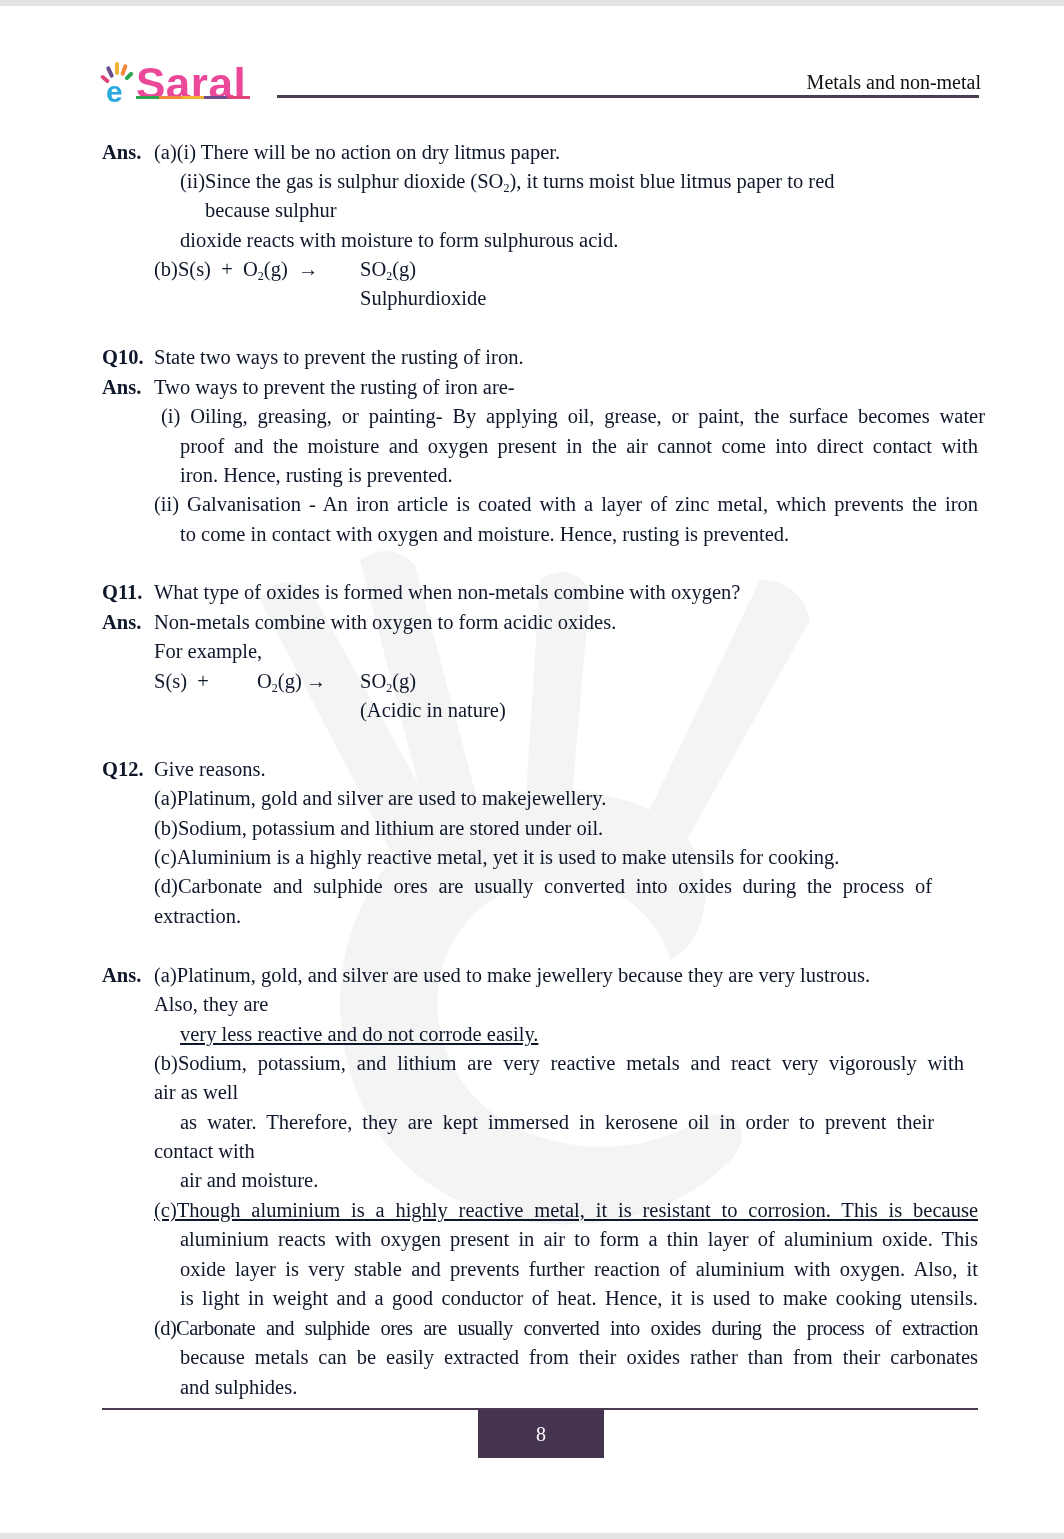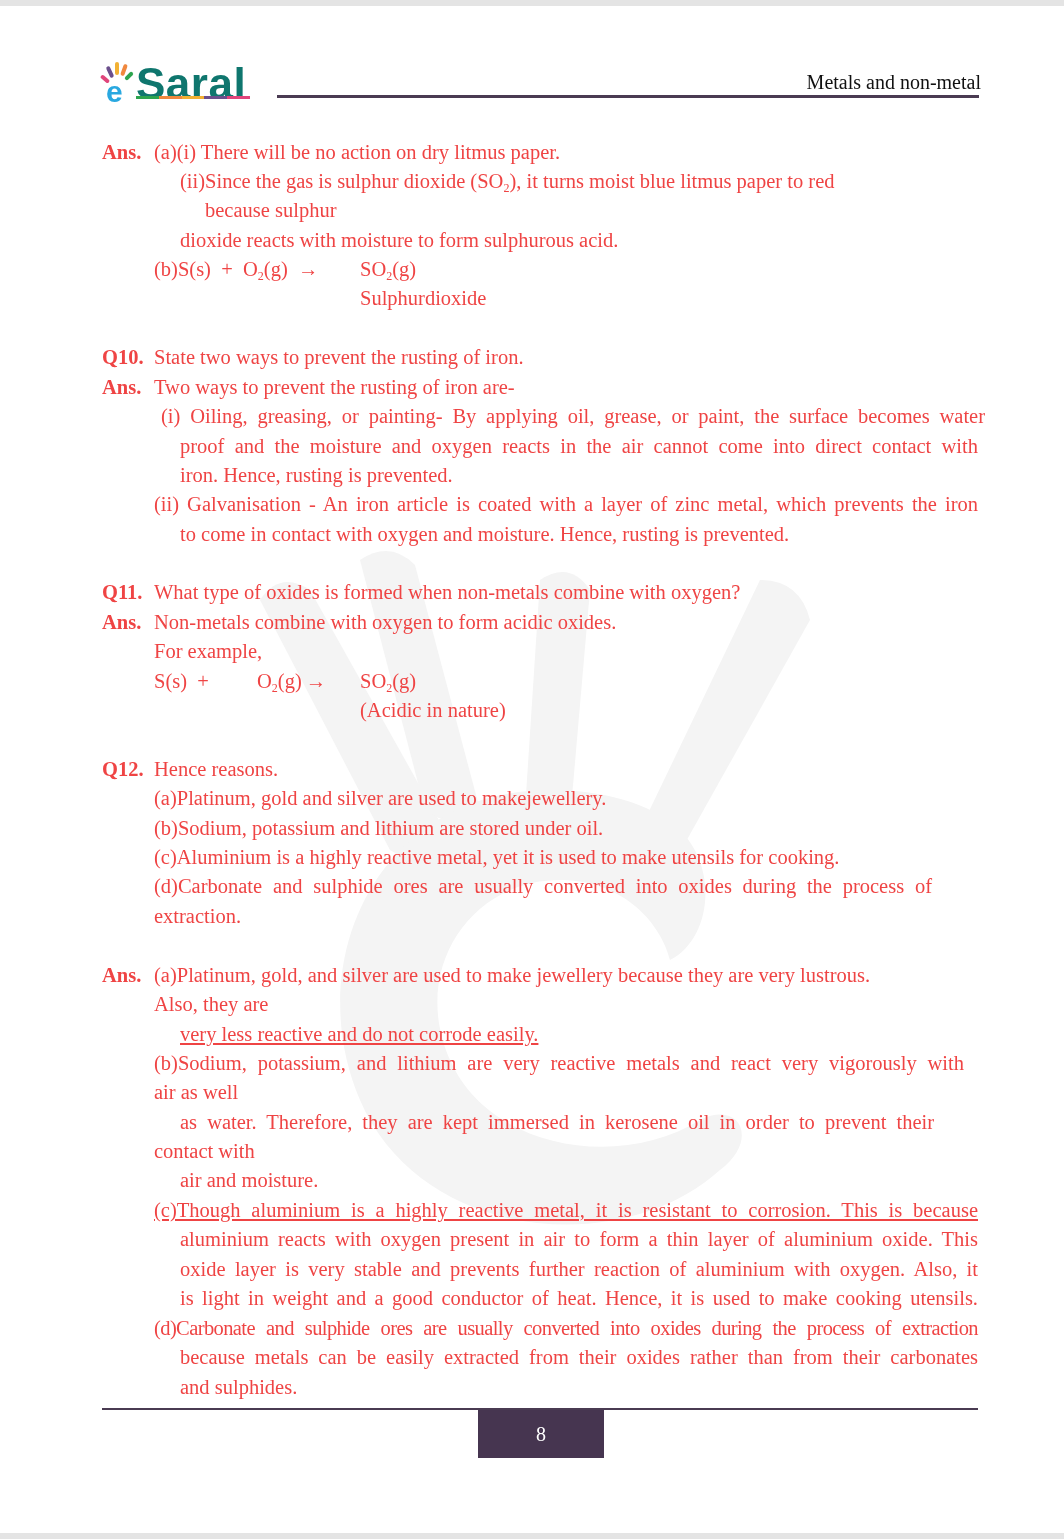--- a/index.html
+++ b/index.html
@@ -8,29 +8,29 @@
 
   .top-bar { position: absolute; left: 0; top: 0; width: 1064px; height: 6px; background: #e4e4e4; }
   .bottom-bar { position: absolute; left: 0; top: 1533px; width: 1064px; height: 6px; background: #e4e4e4; }
 
   
   .watermark { position: absolute; left: 240px; top: 540px; width: 620px; height: 760px; pointer-events: none; }
 
   
   .logo { position: absolute; left: 100px; top: 54px; height: 50px; display: flex; align-items: flex-end; }
   .logo-hand { position: relative; width: 36px; height: 44px; }
-  .logo-text { font-family: "Liberation Sans", "DejaVu Sans", sans-serif; font-weight: bold; font-size: 44px; line-height: 44px; color: #0f766e; letter-spacing: 0.5px; margin-left: 0px; position: relative; top: 2px; }
+  .logo-text { font-family: "Liberation Sans", "DejaVu Sans", sans-serif; font-weight: bold; font-size: 44px; line-height: 44px; color: #ec4899; letter-spacing: 0.5px; margin-left: 0px; position: relative; top: 2px; }
   .logo-underline { position: absolute; left: 36px; top: 42px; width: 114px; height: 3px; display: flex; }
   .logo-underline span { flex: 1; height: 3px; }
 
   .header-rule { position: absolute; left: 277px; top: 95px; width: 702px; height: 3px; background: #4a3b52; }
   .header-title { position: absolute; right: 83px; top: 71px; font-size: 20px; color: #111; }
 
   
-  .ln { position: absolute; font-size: 20.5px; line-height: 24px; white-space: nowrap; color: #ef4444; }
+  .ln { position: absolute; font-size: 20.5px; line-height: 24px; white-space: nowrap; color: #0f172a; }
   .b { font-weight: bold; }
   .j { text-align: justify; text-align-last: justify; white-space: normal; }
   sub { font-size: 12px; vertical-align: -4px; line-height: 0; }
 
   
   .footer-rule { position: absolute; left: 102px; top: 1408px; width: 876px; height: 2px; background: #4a3b52; }
   .page-box { position: absolute; left: 478px; top: 1410px; width: 126px; height: 48px; background: #463550; color: #fff; font-size: 20px; display: flex; align-items: center; justify-content: center; }
 </style>
 </head>
 <body>
@@ -75,37 +75,37 @@
 <div class="ln" style="left:180px; top:228px;">dioxide reacts with moisture to form sulphurous acid.</div>
 <div class="ln" style="left:154px; top:257px;"><span style="white-space:pre">(b)S(s)  +  O</span><sub>2</sub><span style="white-space:pre">(g)  →</span></div>
 <div class="ln" style="left:360px; top:257px;"><span>SO</span><sub>2</sub><span>(g)</span></div>
 <div class="ln" style="left:360px; top:286px;">Sulphurdioxide</div>
 
 <div class="ln b" style="left:102px; top:345px;">Q10.</div>
 <div class="ln" style="left:154px; top:345px;">State two ways to prevent the rusting of iron.</div>
 <div class="ln b" style="left:102px; top:375px;">Ans.</div>
 <div class="ln" style="left:154px; top:375px;">Two ways to prevent the rusting of iron are-</div>
 <div class="ln j" style="left:154px; top:404px; width:824px;margin-left:7px;">(i) Oiling, greasing, or painting- By applying oil, grease, or paint, the surface becomes water</div>
-<div class="ln j" style="left:180px; top:434px; width:798px;">proof and the moisture and oxygen reacts in the air cannot come into direct contact with</div>
+<div class="ln j" style="left:180px; top:434px; width:798px;">proof and the moisture and oxygen present in the air cannot come into direct contact with</div>
 <div class="ln" style="left:180px; top:463px;">iron. Hence, rusting is prevented.</div>
 <div class="ln j" style="left:154px; top:492px; width:824px;">(ii) Galvanisation - An iron article is coated with a layer of zinc metal, which prevents the iron</div>
 <div class="ln" style="left:180px; top:522px;">to come in contact with oxygen and moisture. Hence, rusting is prevented.</div>
 
 <div class="ln b" style="left:102px; top:580px;">Q11.</div>
 <div class="ln" style="left:154px; top:580px;">What type of oxides is formed when non-metals combine with oxygen?</div>
 <div class="ln b" style="left:102px; top:610px;">Ans.</div>
 <div class="ln" style="left:154px; top:610px;">Non-metals combine with oxygen to form acidic oxides.</div>
 <div class="ln" style="left:154px; top:639px;">For example,</div>
 <div class="ln" style="left:154px; top:669px; white-space:pre;">S(s)  +</div>
 <div class="ln" style="left:257px; top:669px;"><span>O</span><sub>2</sub><span>(g) →</span></div>
 <div class="ln" style="left:360px; top:669px;"><span>SO</span><sub>2</sub><span>(g)</span></div>
 <div class="ln" style="left:360px; top:698px;">(Acidic in nature)</div>
 
 <div class="ln b" style="left:102px; top:757px;">Q12.</div>
-<div class="ln" style="left:154px; top:757px;">Hence reasons.</div>
+<div class="ln" style="left:154px; top:757px;">Give reasons.</div>
 <div class="ln" style="left:154px; top:786px;">(a)Platinum, gold and silver are used to makejewellery.</div>
 <div class="ln" style="left:154px; top:816px;">(b)Sodium, potassium and lithium are stored under oil.</div>
 <div class="ln" style="left:154px; top:845px;">(c)Aluminium is a highly reactive metal, yet it is used to make utensils for cooking.</div>
 <div class="ln j" style="left:154px; top:874px; width:778px;">(d)Carbonate and sulphide ores are usually converted into oxides during the process of</div>
 <div class="ln" style="left:154px; top:904px;">extraction.</div>
 
 <div class="ln b" style="left:102px; top:963px;">Ans.</div>
 <div class="ln" style="left:154px; top:963px;text-align:center;">(a)Platinum, gold, and silver are used to make jewellery because they are very lustrous.</div>
 <div class="ln" style="left:154px; top:992px;">Also, they  are</div>
 <div class="ln" style="left:180px; top:1022px;text-decoration:underline;">very less reactive and do not corrode easily.</div>

